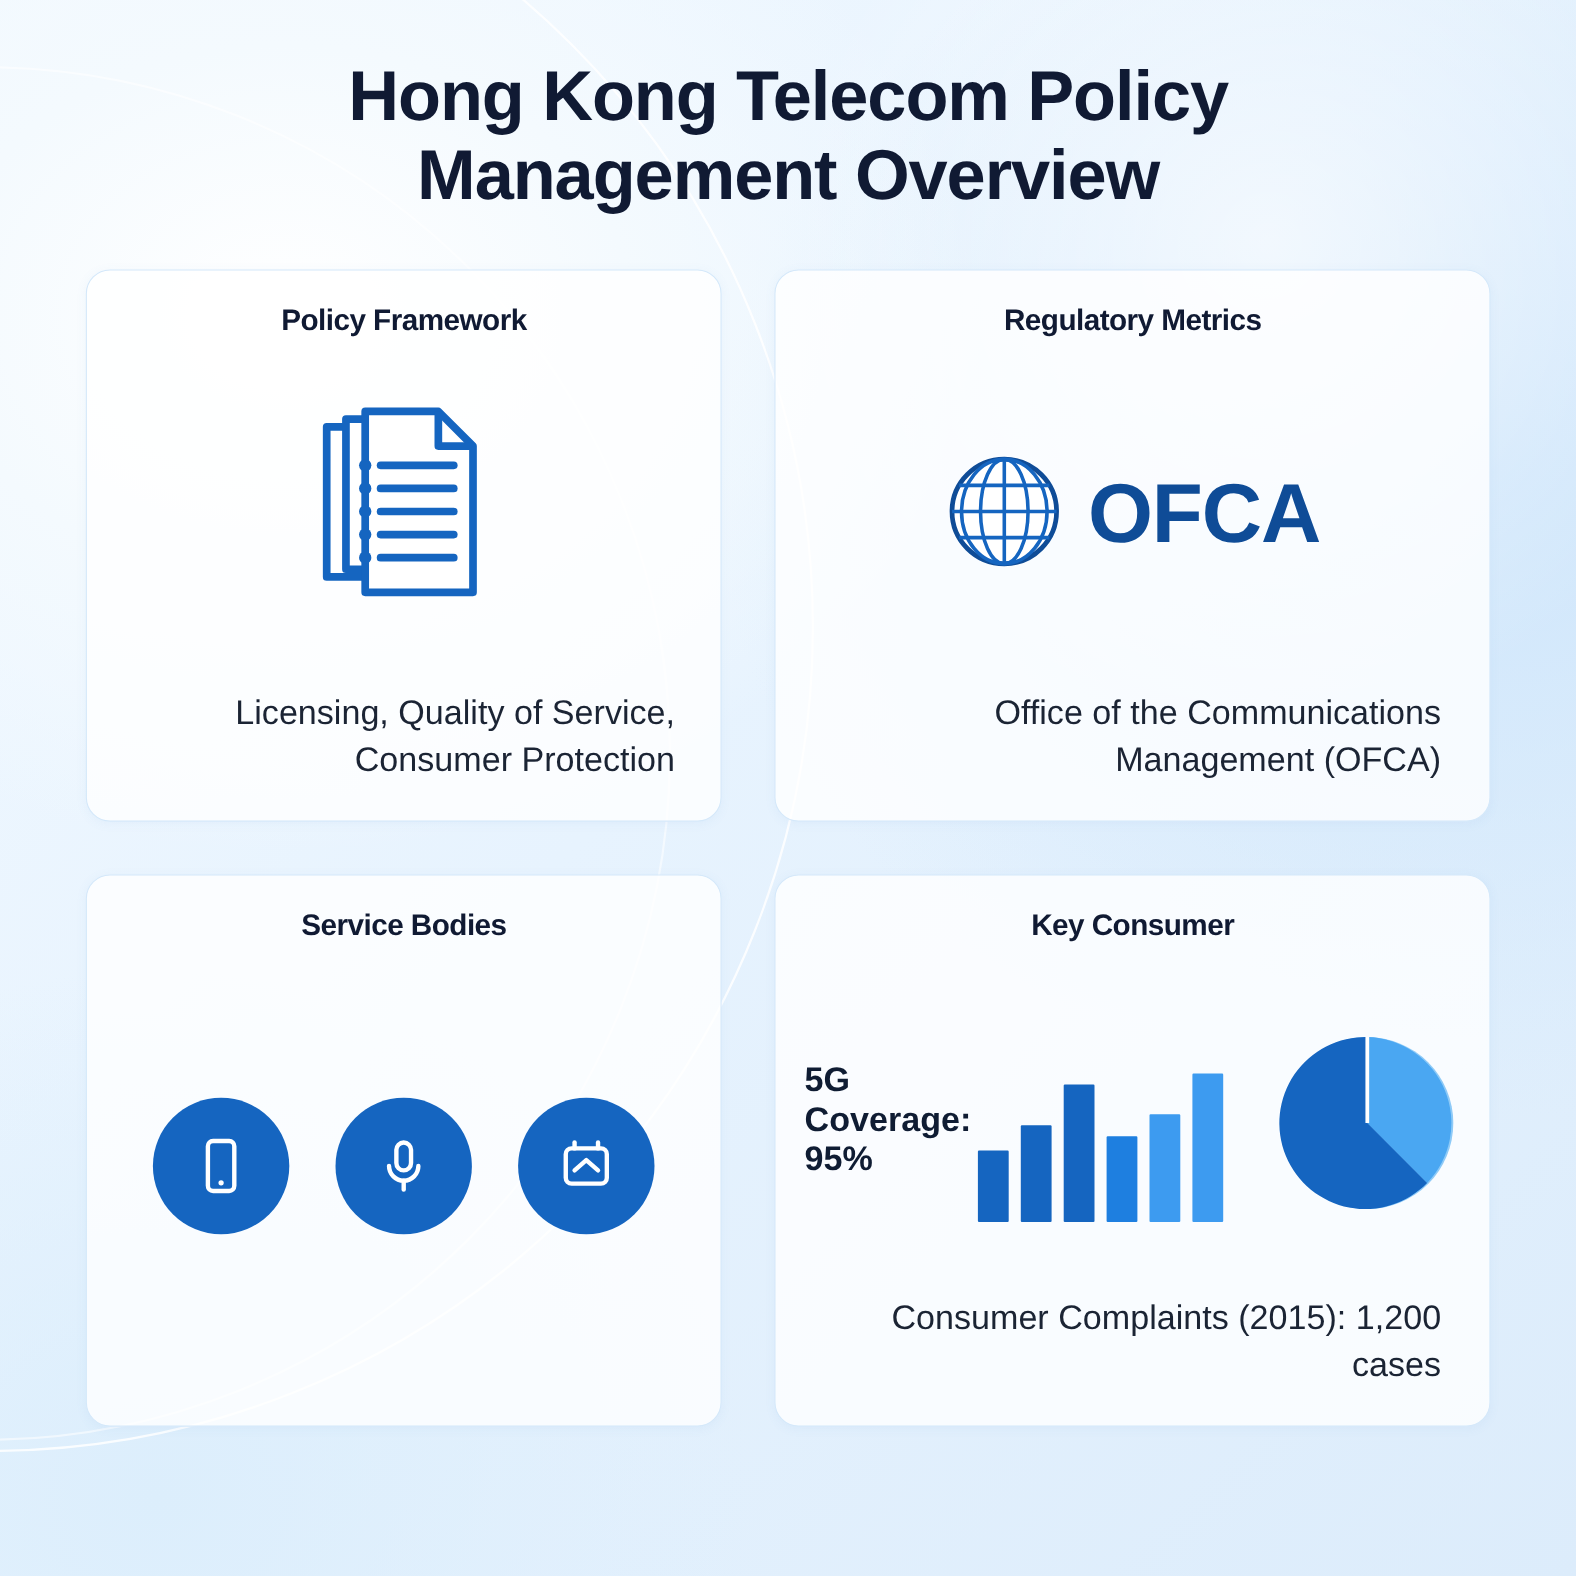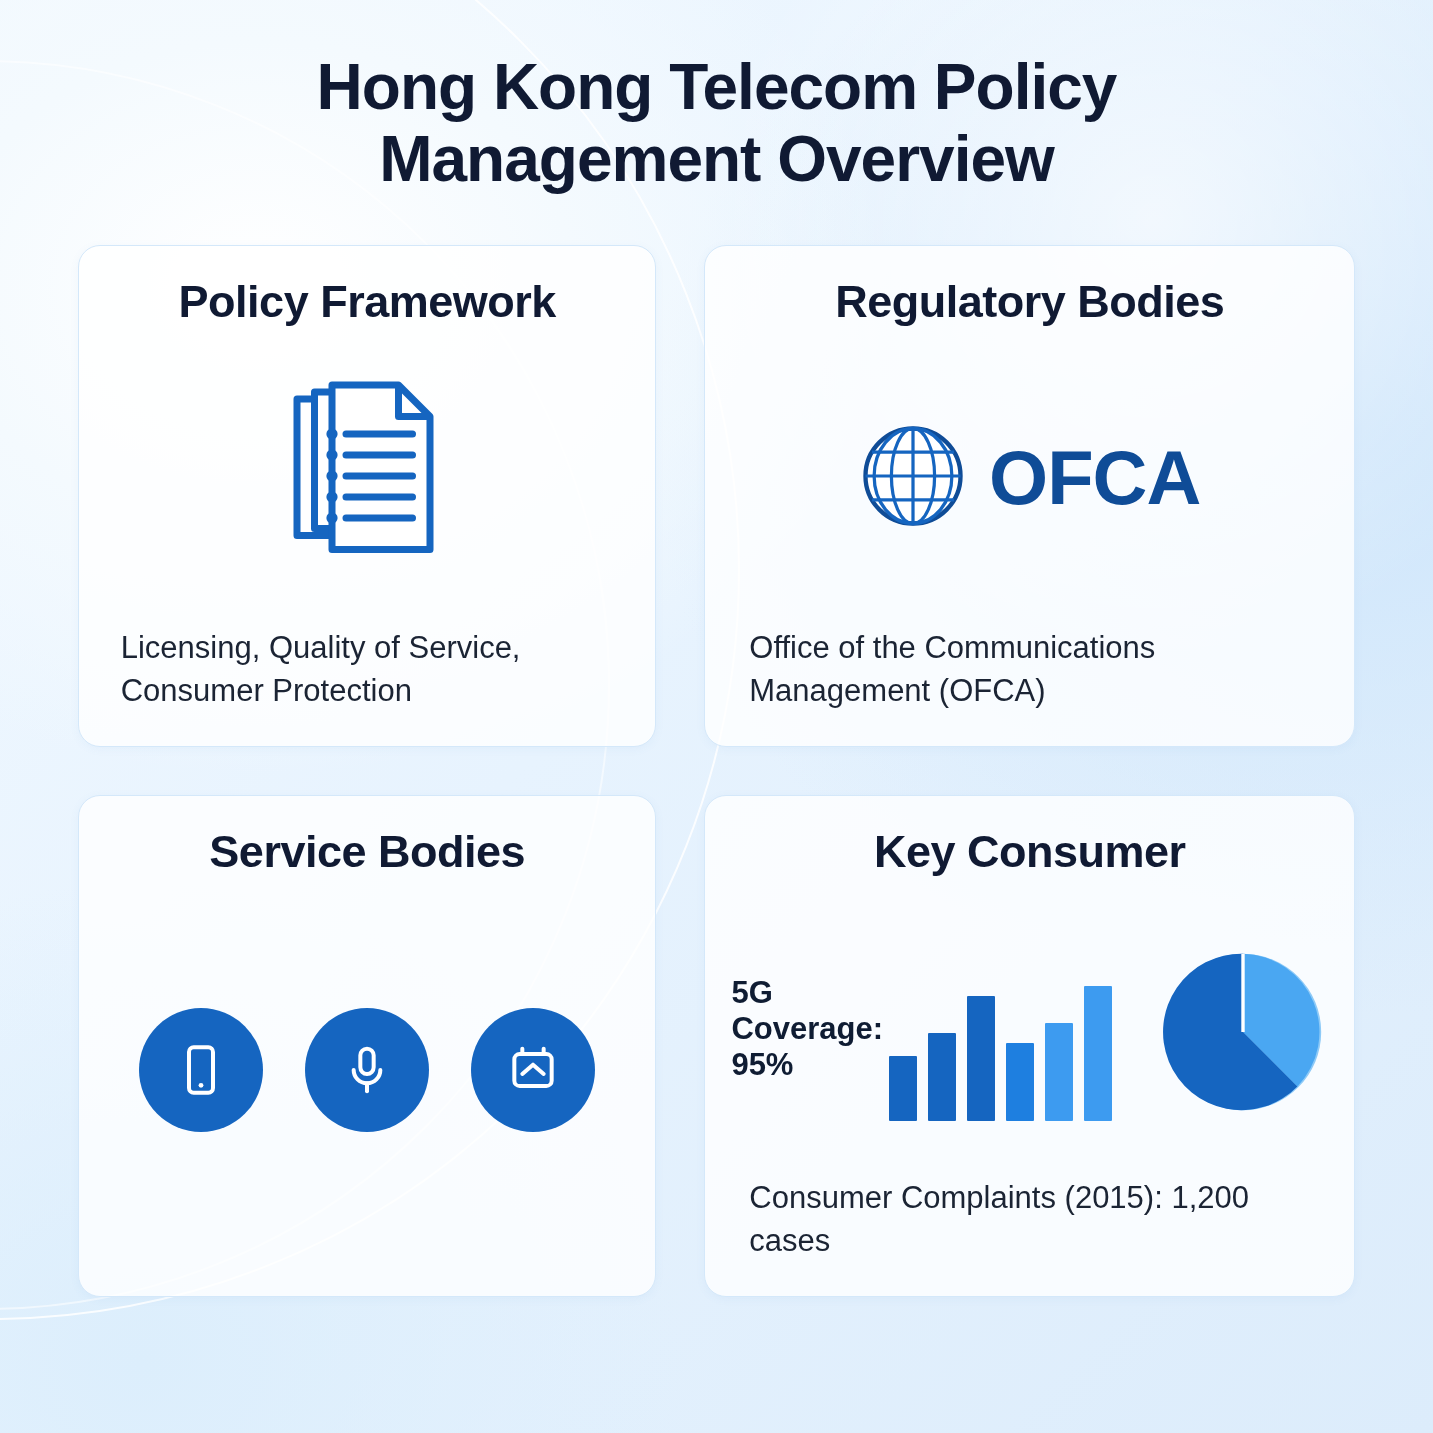--- a/index.html
+++ b/index.html
@@ -71,40 +71,40 @@
     border: 1px solid #d4e8fa;
     border-radius: 22px;
     box-shadow: 0 2px 10px rgba(80,140,200,0.06);
     display: flex;
     flex-direction: column;
     align-items: center;
     padding: 30px 26px 34px 26px;
   }
 
   .card-title {
-    font-size: 45px;
+    font-size: 27px;
     font-weight: bold;
     color: #101a33;
     text-align: center;
     letter-spacing: -0.5px;
   }
 
   .card-visual {
     flex: 1;
     display: flex;
     align-items: center;
     justify-content: center;
     width: 100%;
   }
 
   .card-caption {
     font-size: 31px;
     line-height: 1.38;
     color: #1b2434;
-    text-align: left;
+    text-align: right;
     max-width: 94%;
   }
 
   
   .ofca-row { display: flex; align-items: center; gap: 22px; text-align: center; }
   .ofca-word {
     font-size: 76px;
     font-weight: bold;
     color: #0f4c97;
     letter-spacing: -1px;
@@ -185,21 +185,21 @@
               <circle cx="40" cy="72" r="3.2"></circle>
               <circle cx="40" cy="84" r="3.2"></circle>
             </g>
           </svg>
         </span>
       </div>
       <div class="card-caption">Licensing, Quality of Service, Consumer Protection</div>
     </div>
 
     <div class="card">
-      <div class="card-title">Regulatory Bodies</div>
+      <div class="card-title">Regulatory Metrics</div>
       <div class="card-visual">
         <div class="ofca-row">
           <span>
             <svg width="108" height="108" viewBox="0 0 100 100">
               <circle cx="50" cy="50" r="44" fill="#ffffff" stroke="#0f4c97" stroke-width="4"></circle>
               <g fill="none" stroke="#1565c0" stroke-width="3">
                 <ellipse cx="50" cy="50" rx="20" ry="44"></ellipse>
                 <ellipse cx="50" cy="50" rx="36" ry="44"></ellipse>
                 <line x1="6" y1="50" x2="94" y2="50"></line>
                 <path d="M12 28 H88"></path>

